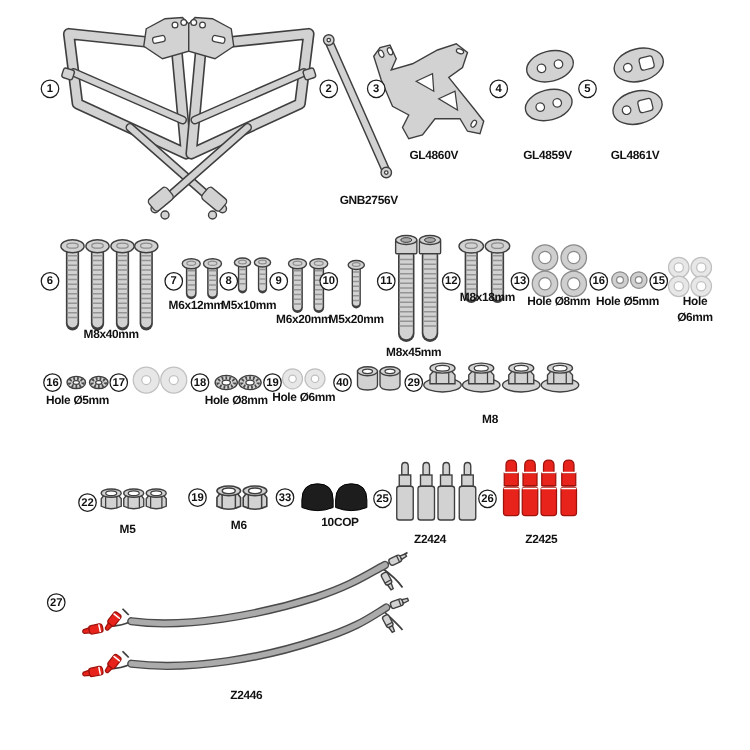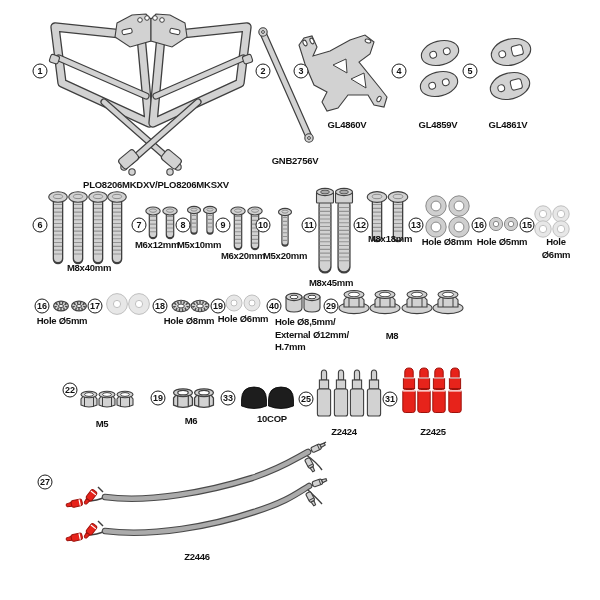--- a/index.html
+++ b/index.html
@@ -410,48 +410,44 @@
   <span class="num" style="left:361px;top:225px">12</span>
   <span class="num" style="left:416px;top:225px">13</span>
   <span class="num" style="left:479px;top:225px">16</span>
   <span class="num" style="left:527px;top:225px">15</span>
   <span class="num" style="left:42px;top:306px">16</span>
   <span class="num" style="left:95px;top:306px">17</span>
   <span class="num" style="left:160px;top:306px">18</span>
   <span class="num" style="left:218px;top:306px">19</span>
   <span class="num" style="left:274px;top:306px">40</span>
   <span class="num" style="left:331px;top:306px">29</span>
-  <span class="num" style="left:70px;top:390px">22</span>
+  <span class="num" style="left:70px;top:402px">22</span>
   <span class="num" style="left:158px;top:398px">19</span>
   <span class="num" style="left:228px;top:398px">33</span>
   <span class="num" style="left:306px;top:399px">25</span>
-  <span class="num" style="left:390px;top:399px">31</span>
+  <span class="num" style="left:390px;top:399px">26</span>
   <span class="num" style="left:45px;top:482px">27</span>
 
-  <span class="lbl" style="left:156px;top:179px">PLO8206MKDXV/PLO8206MKSXV</span>
   <span class="lbl" style="left:295px;top:155px">GNB2756V</span>
   <span class="lbl" style="left:347px;top:119px">GL4860V</span>
   <span class="lbl" style="left:438px;top:119px">GL4859V</span>
   <span class="lbl" style="left:508px;top:119px">GL4861V</span>
   <span class="lbl" style="left:89px;top:262px">M8x40mm</span>
   <span class="lbl" style="left:157px;top:239px">M6x12mm</span>
   <span class="lbl" style="left:199px;top:239px">M5x10mm</span>
   <span class="lbl" style="left:243px;top:250px">M6x20mm</span>
   <span class="lbl" style="left:285px;top:250px">M5x20mm</span>
   <span class="lbl" style="left:331px;top:277px">M8x45mm</span>
   <span class="lbl" style="left:390px;top:233px">M8x18mm</span>
   <span class="lbl" style="left:447px;top:236px">Hole Ø8mm</span>
   <span class="lbl" style="left:502px;top:236px">Hole Ø5mm</span>
   <span class="lbl" style="left:556px;top:236px">Hole Ø6mm</span>
   <span class="lbl" style="left:62px;top:315px">Hole Ø5mm</span>
   <span class="lbl" style="left:189px;top:315px">Hole Ø8mm</span>
   <span class="lbl" style="left:243px;top:313px">Hole Ø6mm</span>
-  <span class="lbl la" style="left:275px;top:316px">Hole Ø8,5mm/
-External Ø12mm/
-H.7mm</span>
   <span class="lbl" style="left:392px;top:330px">M8</span>
   <span class="lbl" style="left:102px;top:418px">M5</span>
   <span class="lbl" style="left:191px;top:415px">M6</span>
   <span class="lbl" style="left:272px;top:413px">10COP</span>
   <span class="lbl" style="left:344px;top:426px">Z2424</span>
   <span class="lbl" style="left:433px;top:426px">Z2425</span>
   <span class="lbl" style="left:197px;top:551px">Z2446</span>
 </div>
 
 </body></html>

